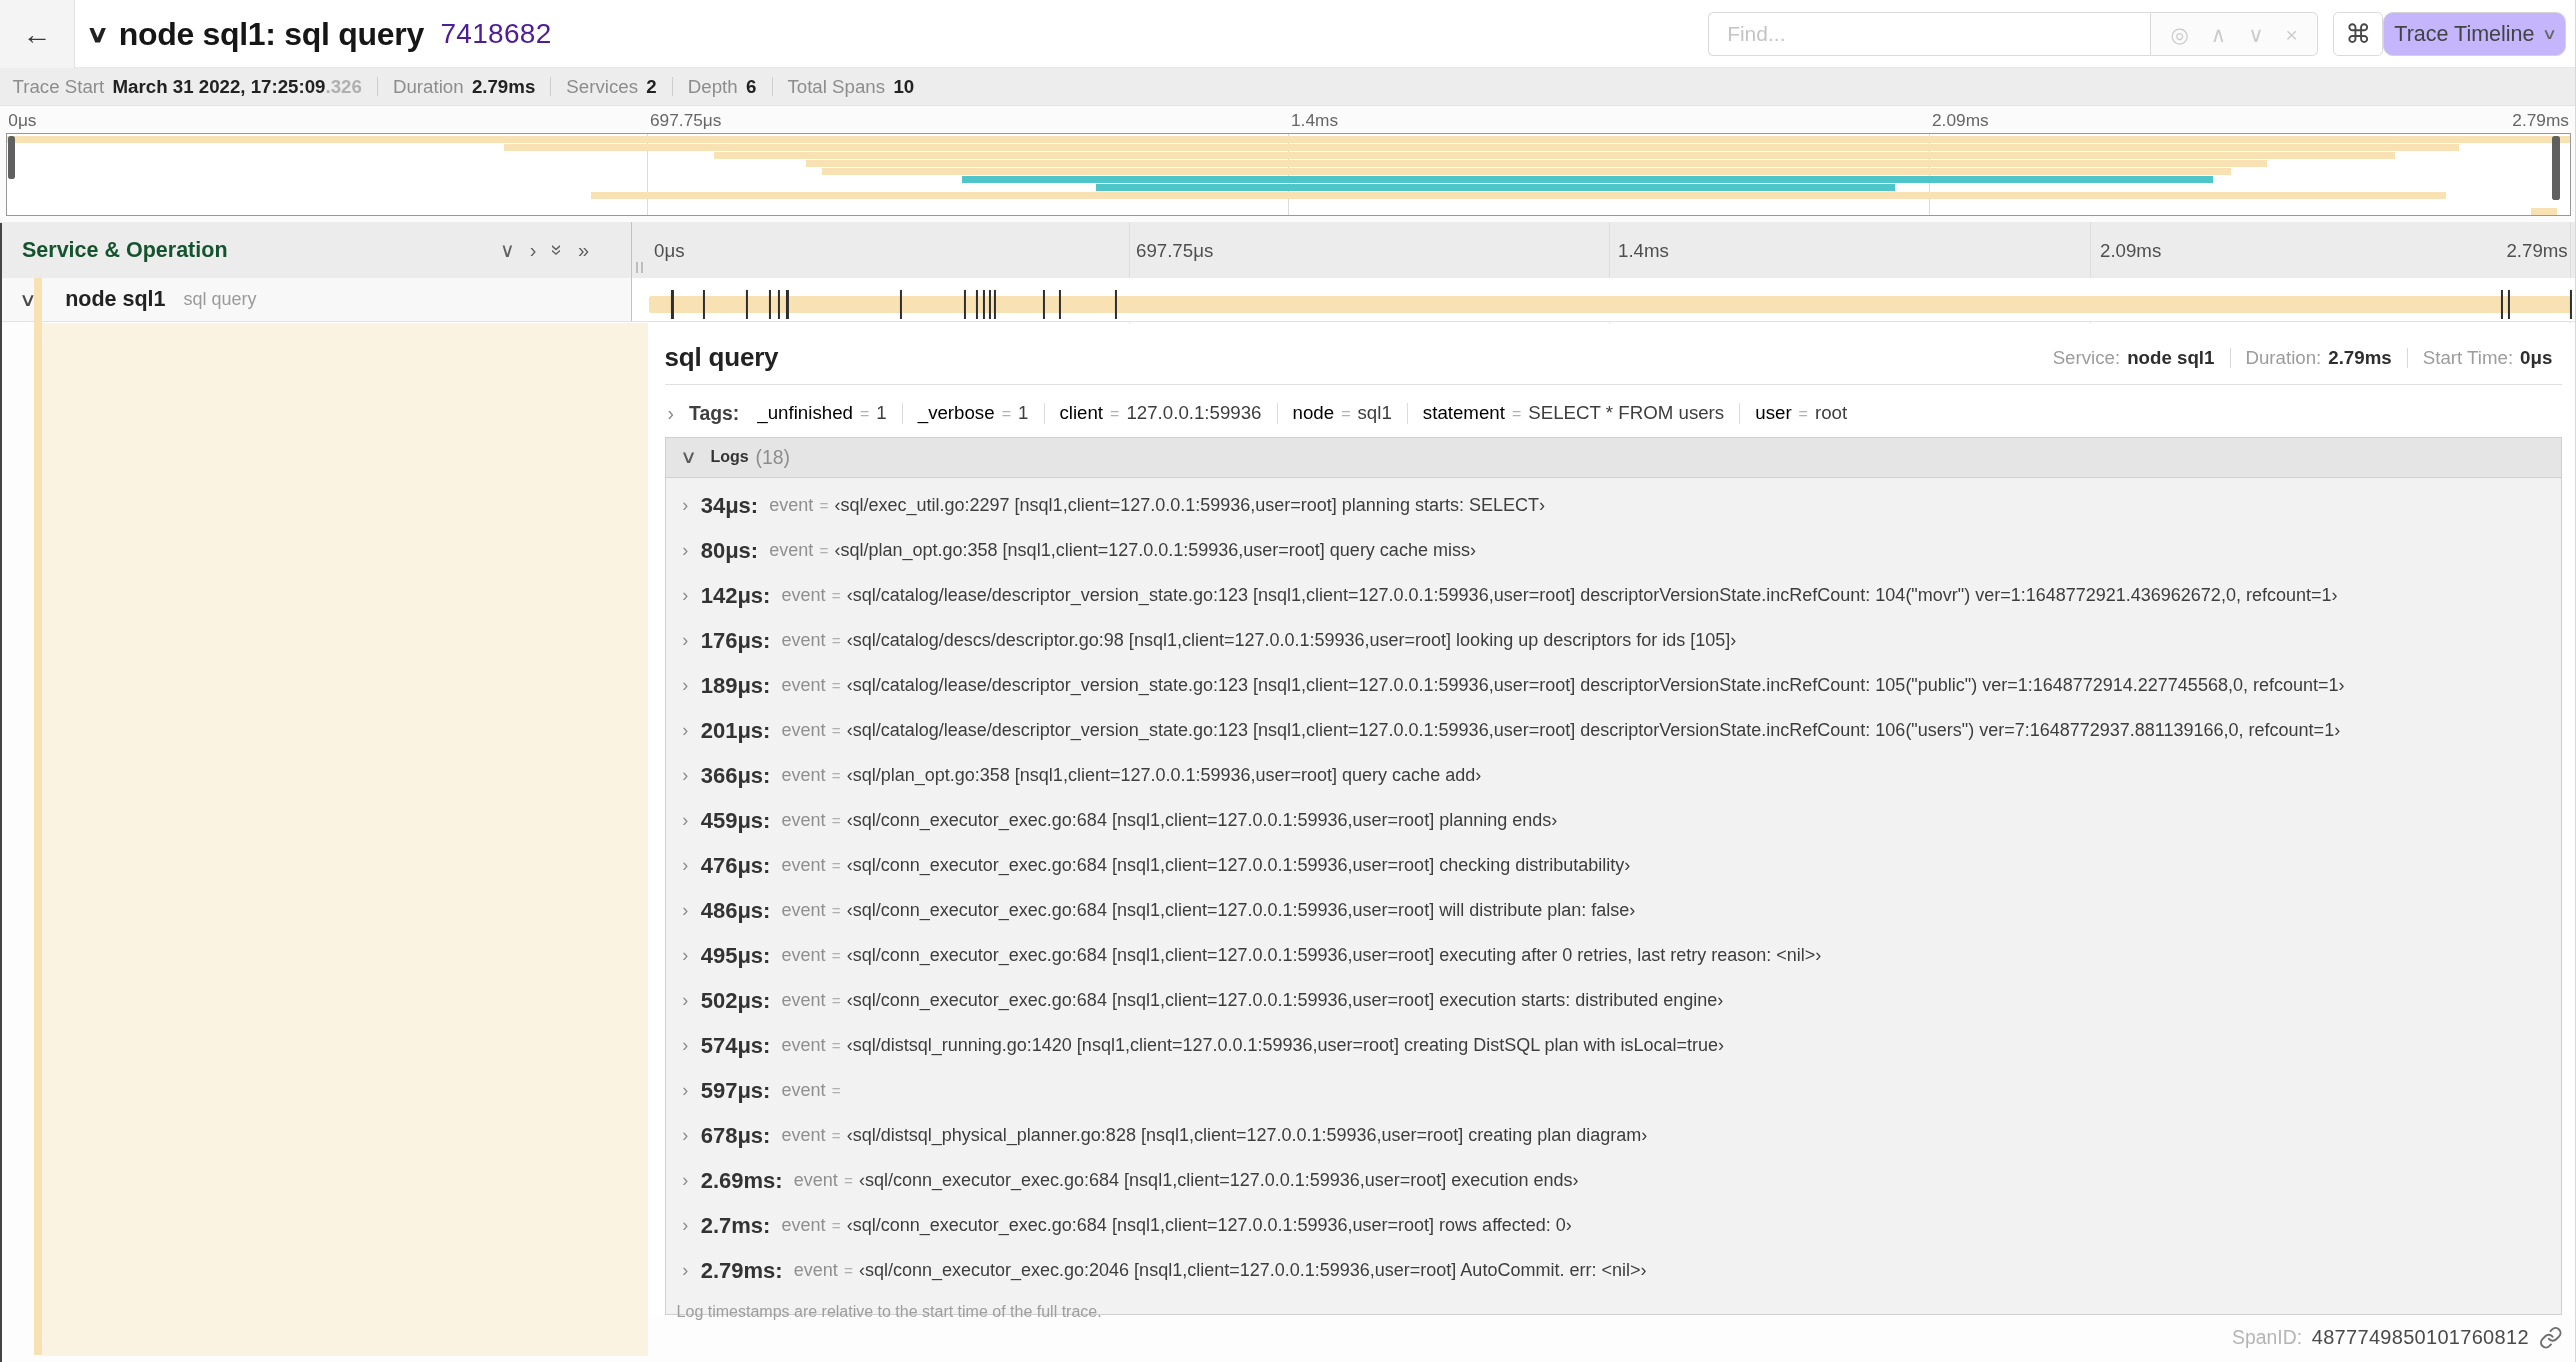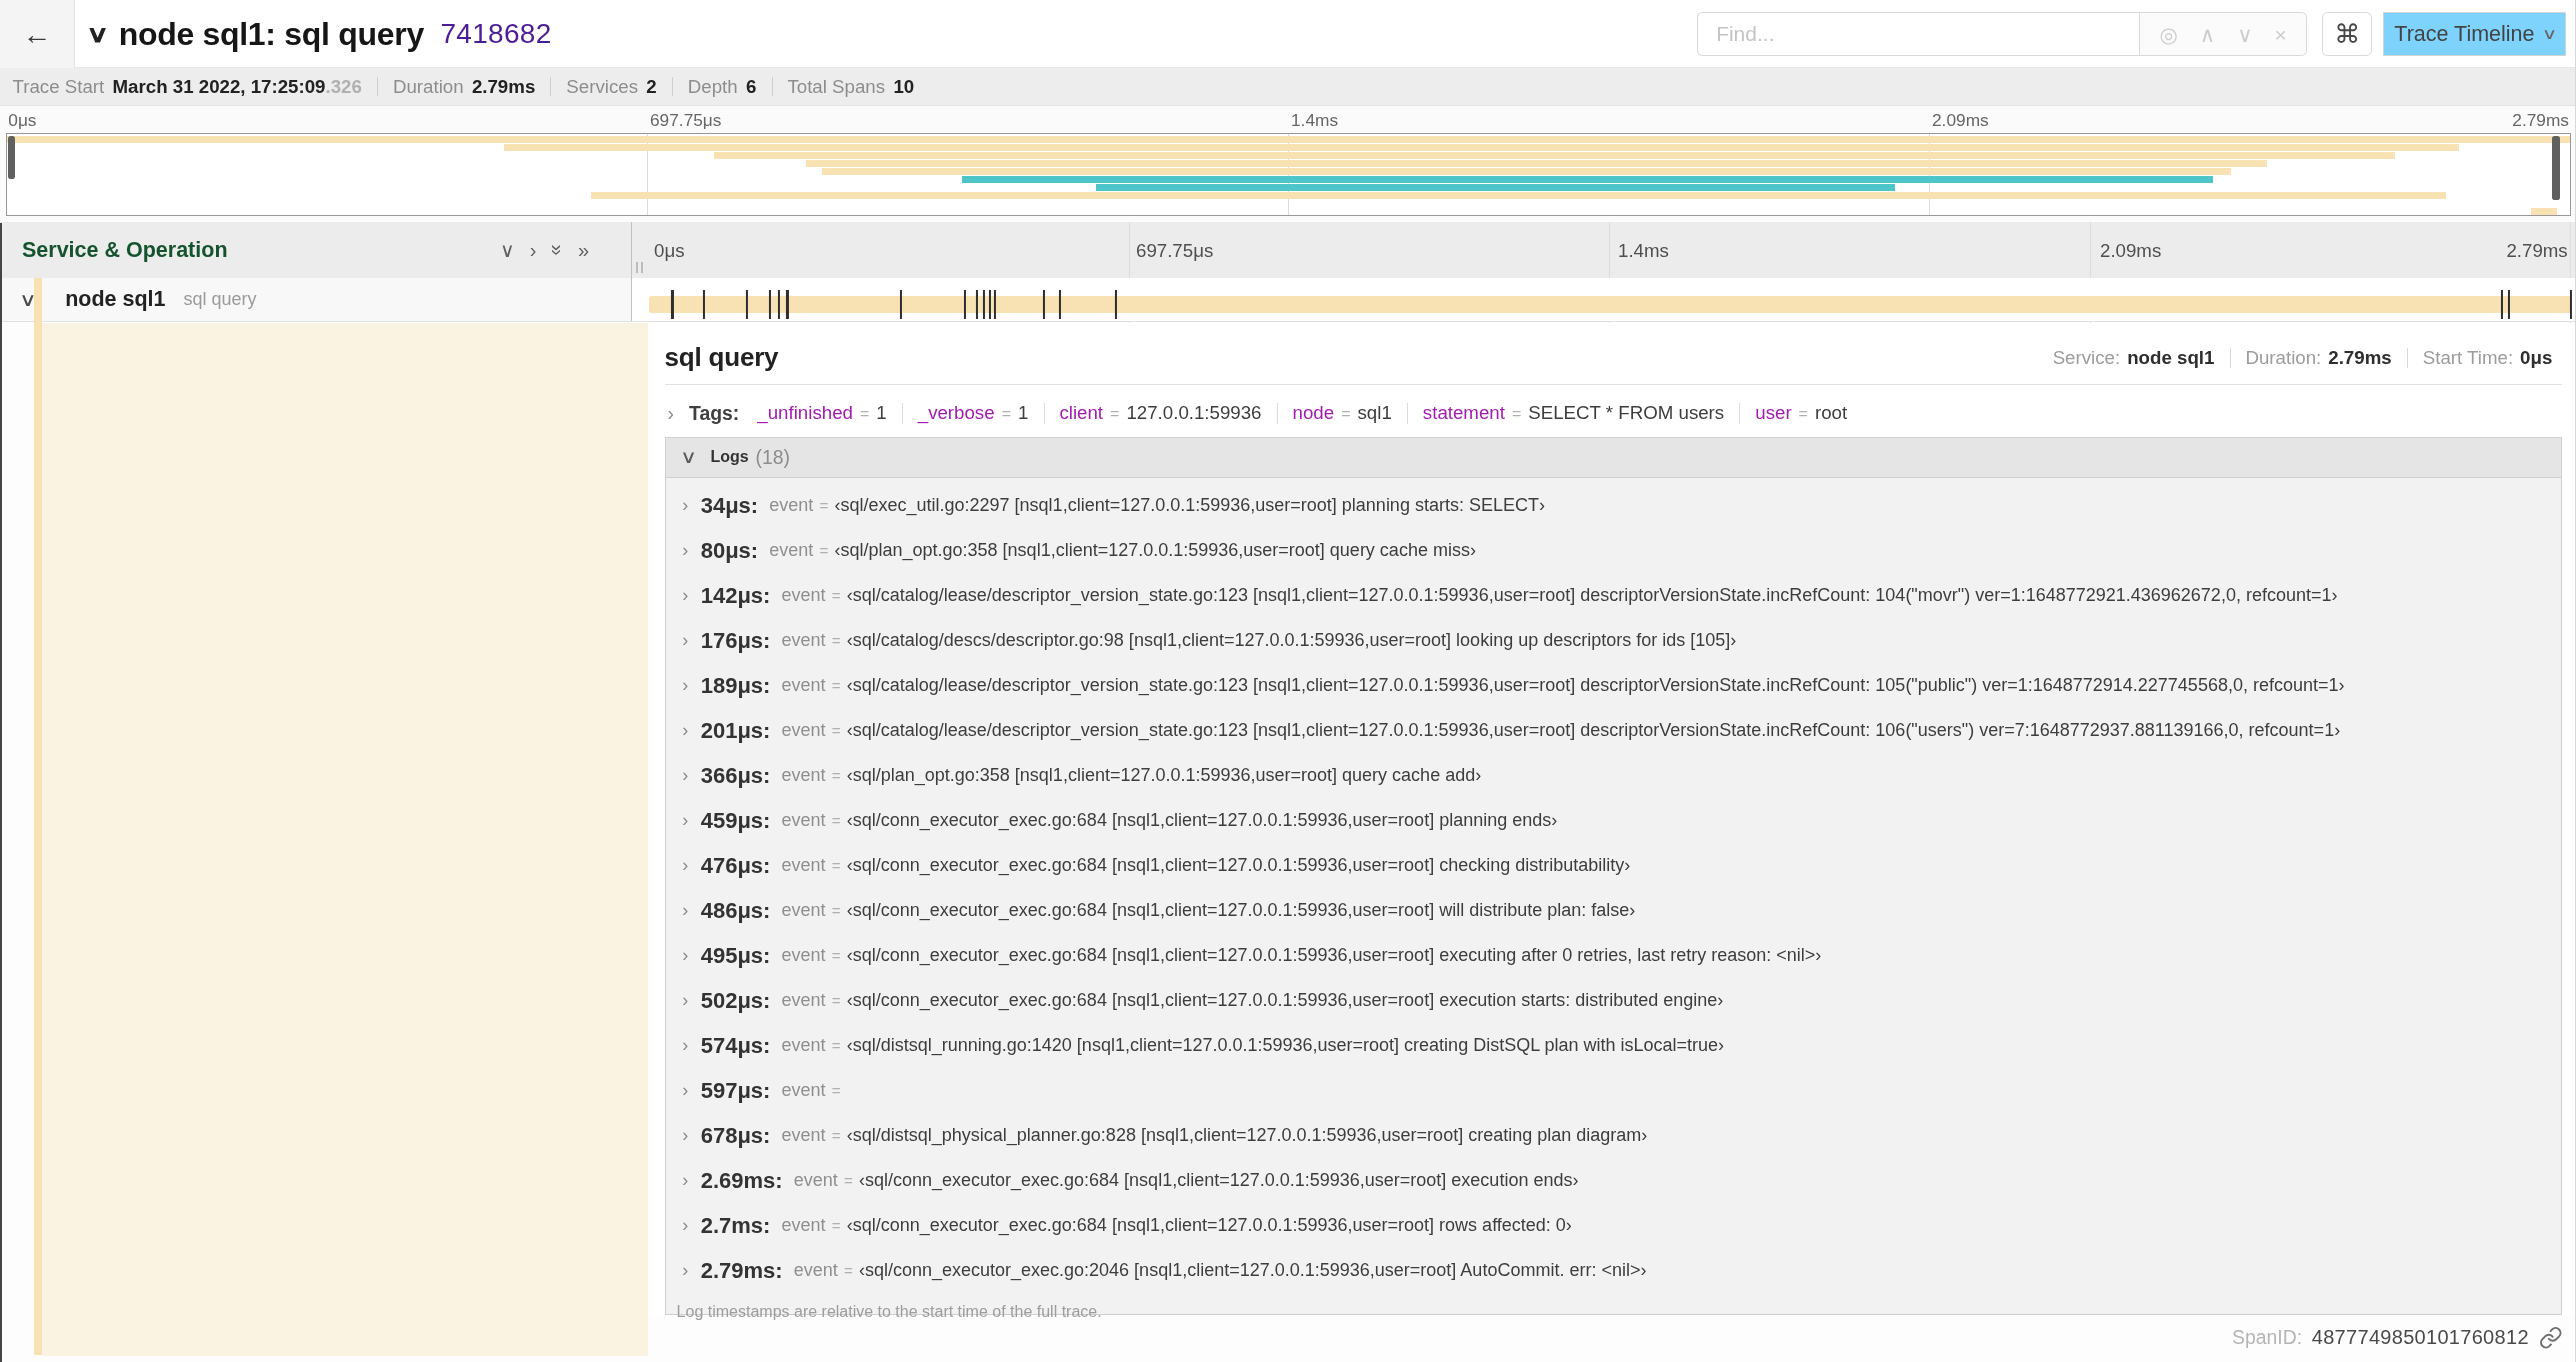--- a/index.html
+++ b/index.html
@@ -25,22 +25,22 @@
                 border-radius:5.5px 0 0 5.5px; font-size:21px; padding:0 18px; color:#4c1d95; outline:none;
                 font-family:"Liberation Sans", sans-serif; background:#fff; }
   .find-input::placeholder { color:#c4c4c4; }
   .find-btns { width:168px; height:44px; border:0.7px solid #d9d9d9; border-radius:0 5.5px 5.5px 0;
                background:#fbfbfb; display:flex; align-items:center; justify-content:space-around;
                padding:0 8.3px; }
   .f-ico { font-size:21px; color:#cccccc; cursor:default; line-height:1; }
   .cmd-btn { width:50px; height:44px; margin-left:15.2px; border:0.7px solid #d9d9d9; border-radius:5.5px;
              background:#fff; display:flex; align-items:center; justify-content:center; cursor:pointer; }
   .cmd-ico { font-size:26px; color:#484848; }
-  .view-btn { width:183px; height:44px; margin-left:11px; margin-right:9.7px; border:0.7px solid #d4d4d4;
-              border-radius:0; background:#7dd3fc; display:flex; align-items:center; justify-content:center;
+  .view-btn { width:183px; height:44px; margin-right:9.7px; border:0.7px solid #d4d4d4;
+              border-radius:10px; background:#c4b5fd; display:flex; align-items:center; justify-content:center;
               gap:9.7px; cursor:pointer; }
   .view-label { font-size:21.5px; color:#434343; }
   .view-chev { font-size:15.2px; color:#666; transform:scaleX(1.4); }
 
   
   .metabar { position:absolute; left:0; top:68px; width:2576px; height:38px; background:#ededed;
              border-bottom:0.7px solid #e2e2e2; display:flex; align-items:center; padding-left:12.5px;
              font-size:18.7px; }
   .m-label { color:#8d8d8d; }
   .m-value { color:#222; font-weight:bold; margin-left:8.3px; }
@@ -107,21 +107,21 @@
   .d-title { font-size:26px; font-weight:bold; color:#222; letter-spacing:-0.2px; }
   .d-meta { display:flex; align-items:center; font-size:18.7px; }
   .d-meta .lab { color:#9c9c9c; }
   .d-meta .val { color:#2e2e2e; font-weight:bold; margin-left:7px; }
   .d-meta .sep { width:0.7px; height:19.4px; background:#d8d8d8; margin:0 15.2px; }
   .divider { border-bottom:0.7px solid #e0e0e0; margin-top:11px; }
   .tags-row { margin-top:9.7px; height:36px; display:flex; align-items:center; font-size:18.7px;
               white-space:nowrap; overflow:hidden; }
   .tr-chev { font-size:19.4px; color:#8a8a8a; margin:0 15.2px 0 2.8px; }
   .tr-label { font-size:19.4px; font-weight:bold; color:#3f3f3f; margin-right:18px; }
-  .tag-key { color:#a21caf; }
+  .tag-key { color:#000000; }
   .tag-eq { color:#b0b0b0; font-size:16px; margin:0 7px; }
   .tag-val { color:#3d3d3d; }
   .tag-sep { display:inline-block; width:0.7px; height:21px; background:#dcdcdc; margin:0 15.2px;
              vertical-align:middle; }
 
   .logs-panel { margin-top:5.5px; margin-right:0; height:878px; border:0.7px solid #cfcfcf;
                 background:#f2f2f2; }
   .logs-head { height:40px; background:#e5e5e5; border-bottom:0.7px solid #cfcfcf; display:flex;
                align-items:center; cursor:pointer; }
   .lh-chev { font-size:18px; color:#5c5c5c; margin-left:16.6px; transform:scaleX(1.3); }

